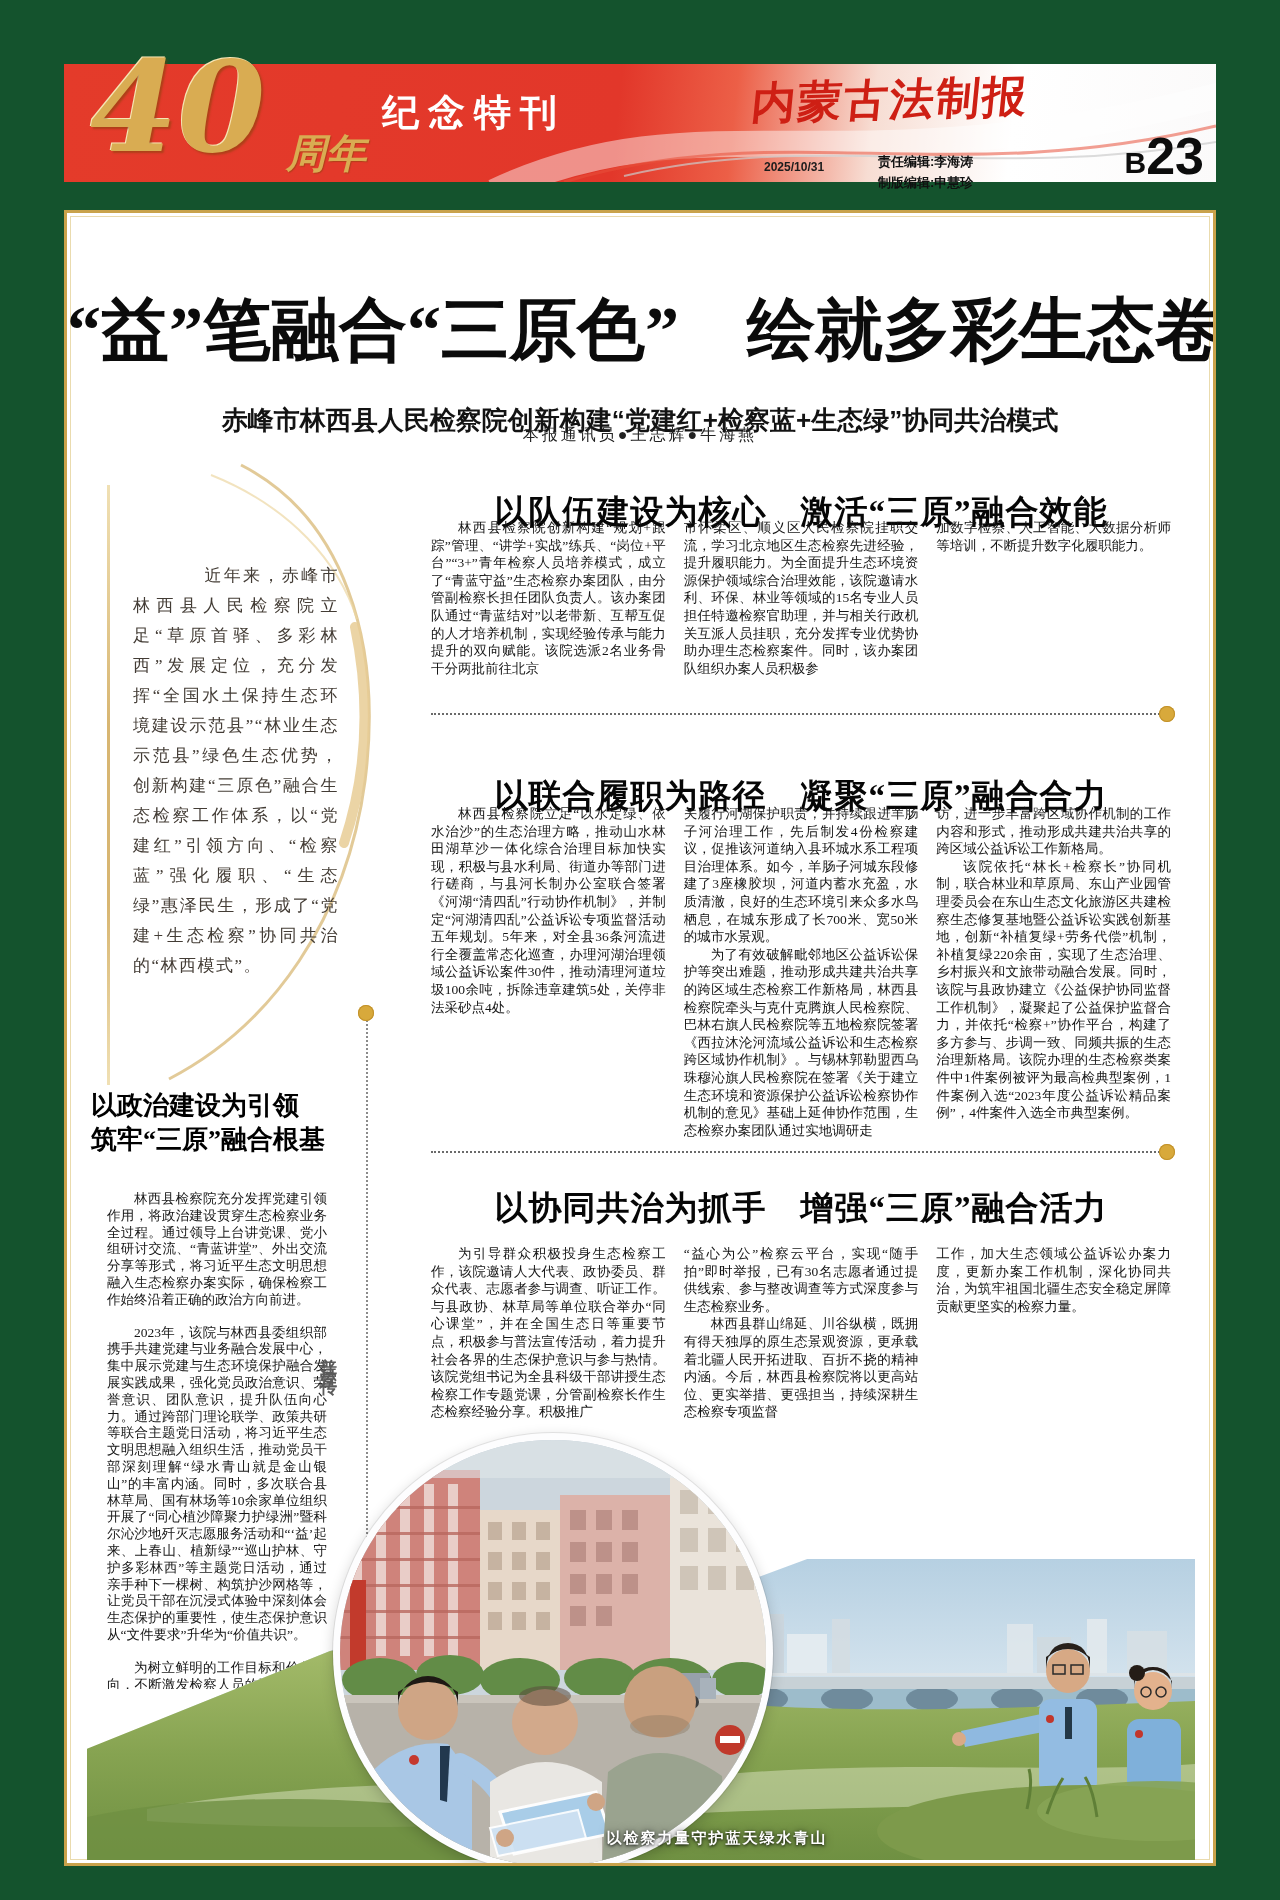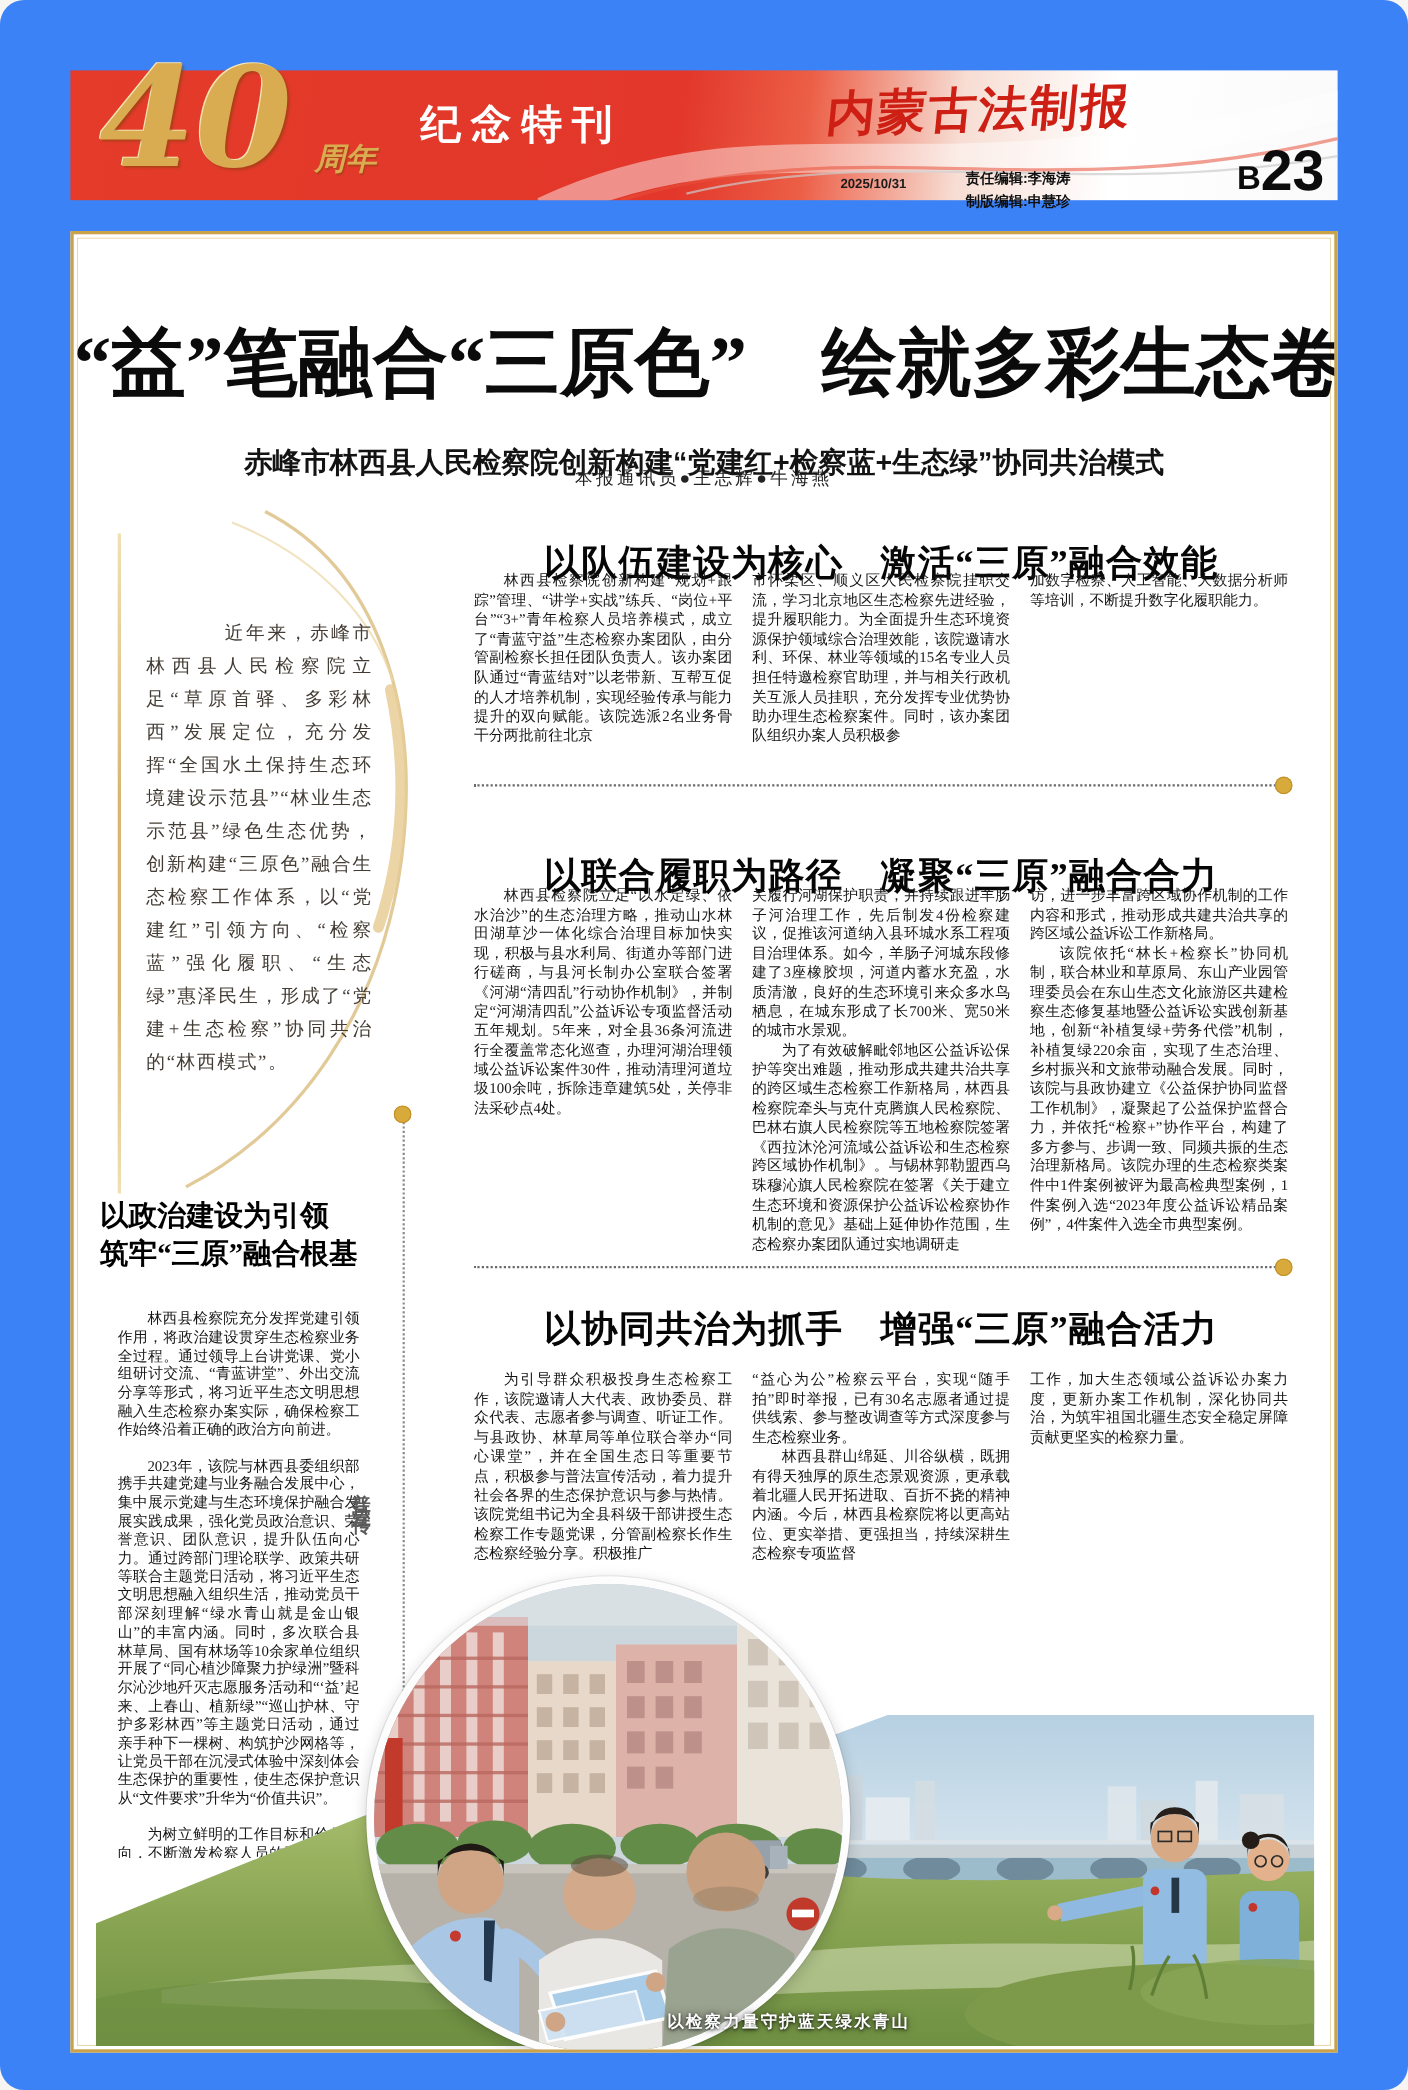--- a/index.html
+++ b/index.html
@@ -1,25 +1,25 @@
 <!DOCTYPE html>
 <html><head>
 <meta charset="utf-8">
 <style>
   html,body{margin:0;padding:0;}
   body{width:1280px;height:1900px;position:relative;background:#f7f5f1;font-family:"Liberation Serif",serif;}
-  .page{position:absolute;inset:0;background:#3b82f6;overflow:hidden;border-radius:22px;}
+  .page{position:absolute;inset:0;background:#14532d;overflow:hidden;}
 
   
   .band{position:absolute;left:64px;top:64px;width:1152px;height:118px;
     background:linear-gradient(96deg,#e43b2a 0%,#e2372a 48%,#ec5f47 58%,#f7ddd3 70%,#ffffff 82%,#fbfafa 100%);}
   .band svg{position:absolute;inset:0;width:100%;height:100%;}
   .num40{position:absolute;left:26px;top:-20px;font-size:126px;line-height:1;font-weight:bold;font-style:italic;
     font-family:"DejaVu Serif",serif;color:#d9ac52;text-shadow:2px 2px 2px rgba(110,70,5,.45),-1px -1px 0 #f6e5b4;}
-  .zhounian{position:absolute;left:222px;top:62px;font-size:28px;font-weight:bold;font-style:italic;color:#d9ac52;
+  .zhounian{position:absolute;left:222px;top:62px;font-size:40px;font-weight:bold;font-style:italic;color:#d9ac52;
     text-shadow:1px 1px 1px rgba(110,70,5,.4);text-align:center;}
   .special{position:absolute;left:318px;top:24px;font-size:37px;font-weight:bold;color:#ffffff;letter-spacing:9px;
     font-family:"Liberation Sans",sans-serif;}
   .masthead{position:absolute;left:688px;top:6px;width:330px;font-size:44px;font-weight:bold;color:#ce1f14;
     transform:skewX(-7deg) rotate(-1.5deg);letter-spacing:2px;white-space:nowrap;}
   .date{position:absolute;left:700px;top:96px;font-size:12px;font-weight:bold;color:#1c1c1c;
     font-family:"Liberation Sans",sans-serif;}
   .editors{position:absolute;left:814px;top:88px;font-size:13px;font-weight:bold;color:#101010;line-height:1.6;
     font-family:"Liberation Sans",sans-serif;}
   .pageno{position:absolute;right:12px;top:66px;display:flex;align-items:flex-end;color:#0c0c0c;

